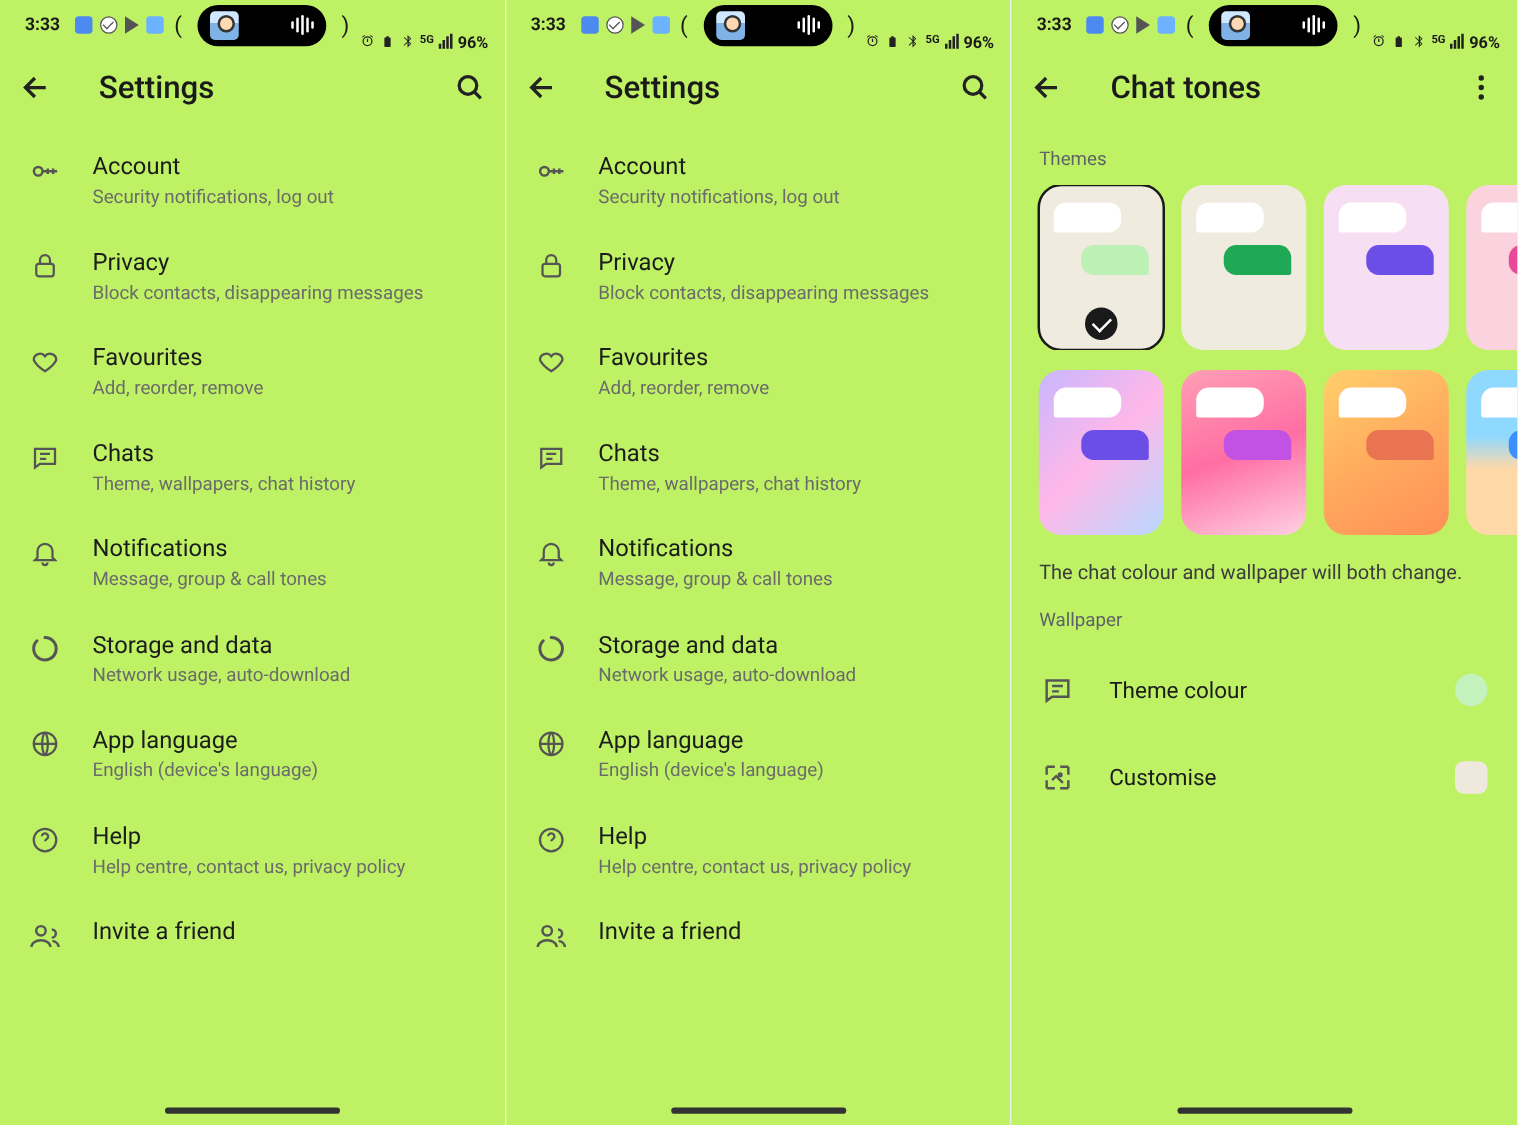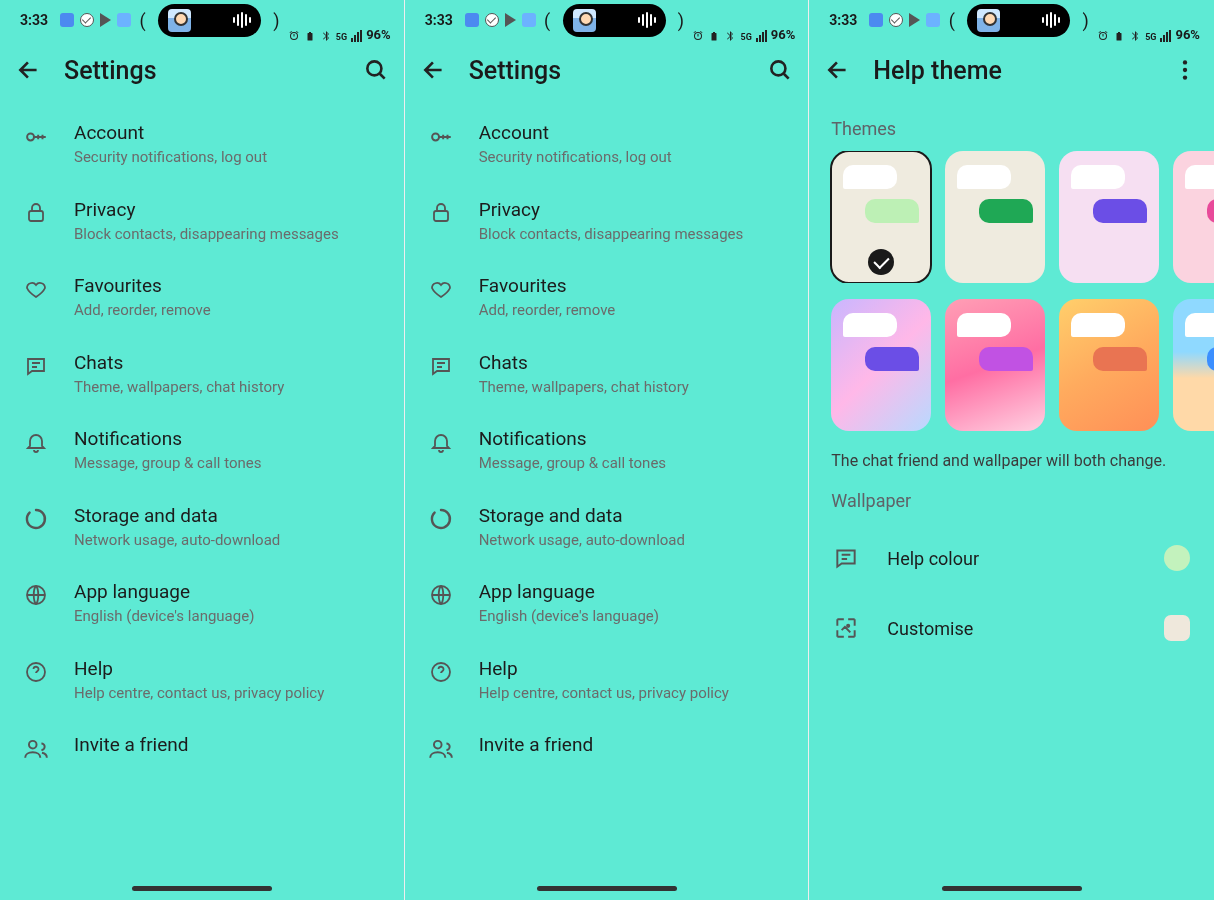--- a/index.html
+++ b/index.html
@@ -1,53 +1,53 @@
 <!DOCTYPE html>
 <html><head>
 <meta charset="utf-8">
 <style>
   * { box-sizing: border-box; margin: 0; padding: 0; }
   body { font-family: -apple-system, Roboto, "Segoe UI", Arial, sans-serif; background: #ffffff; width: 1214px; height: 900px; overflow: hidden; }
   .row3 { display: flex; width: 1214px; height: 900px; }
-  .phone { width: 404.67px; height: 900px; position: relative; background: #5eead4; display: flex; flex-direction: column; }
+  .phone { width: 404.67px; height: 900px; position: relative; background: #bef264; display: flex; flex-direction: column; }
   .sep { box-shadow: -1px 0 0 #eee inset; }
   
   .status { height: 40px; display: flex; align-items: center; justify-content: space-between; padding: 0 14px 0 20px; font-size: 13px; font-weight: 700; color: #1a1a1a; }
   .status-left { display: flex; align-items: center; gap: 6px; }
   .status-left .time { margin-right: 6px; font-size: 14px; }
   .st-ic { width: 14px; height: 14px; border-radius: 3px; display:inline-block; }
   .cloud { background:#4c8af0; }
   .check { background:#fff; border:1.5px solid #555; border-radius:50%; position:relative;}
   .check:after{content:"";position:absolute;left:3px;top:1px;width:4px;height:7px;border-right:1.5px solid #555;border-bottom:1.5px solid #555;transform:rotate(45deg);}
   .play { width:0;height:0;border-top:7px solid transparent;border-bottom:7px solid transparent;border-left:11px solid #555;}
   .sq { background:#6cb2ff;}
   .pill { background:#000; width:103px; height:33px; border-radius:18px; display:flex; align-items:center; justify-content:space-between; padding:0 10px; margin:0 4px;}
   .pill .av { width:23px; height:23px; border-radius:4px; background:linear-gradient(180deg,#cfe8ff 40%,#7fb3e8 40%); position:relative;}
   .pill .av:after{content:"";position:absolute;left:6px;top:3px;width:10px;height:10px;border-radius:50%;background:#ffd9b3;border:2px solid #333;}
   .pill .bars { display:flex; gap:2px; align-items:center;}
   .pill .bars span{ width:2px; background:#fff; border-radius:1px;}
   .b1{height:6px}.b2{height:12px}.b3{height:16px}.b4{height:12px}.b5{height:6px}
-  .status-right { display:flex; align-items:flex-end; gap:4px; font-size:11px; font-weight:700;margin-top:29px;}
+  .status-right { display:flex; align-items:flex-start; gap:4px; font-size:11px; font-weight:700;margin-top:29px;}
   .ic { width:12px; height:12px; }
   .sigbars { display:flex; gap:1px; align-items:flex-end; height:12px;}
   .sigbars span{ width:2px; background:#222;}
   .s1{height:4px}.s2{height:7px}.s3{height:10px}.s4{height:12px}
   .batt { font-size:13px; font-weight:700;}
   .paren { font-weight:400; font-size:18px; color:#1a1a1a; padding:0 2px;}
   
-  .appbar { height:60px; display:flex; align-items:center; padding:0 16px; gap:22px;}
+  .appbar { height:60px; display:flex; align-items:center; padding:0 16px; gap:37px;}
   .appbar .title { font-size:25px; font-weight:500; color:#1a1a1a; flex:1;}
   .back-arrow, .search-ic, .more-ic { width:26px; height:26px; cursor:pointer; color:#222;}
   .list { flex:1; overflow:hidden; padding-top:6px;}
   .item { display:flex; gap:24px; padding:15px 22px; cursor:pointer; align-items:flex-start;}
   .item .icon { width:28px; display:flex; justify-content:center; padding-top:3px; color:#4a4a4a;}
   .item .txt .t1 { font-size:19px; color:#1c1c1c; margin-bottom:4px;}
   .item .txt .t2 { font-size:15px; color:#6b6b6b; line-height:1.3;}
   
-  .section-label { font-size:18px; color:#5f6368; padding:18px 22px 12px;}
+  .section-label { font-size:15px; color:#5f6368; padding:18px 22px 12px;}
   .themes-row { display:flex; gap:14px; padding:0 0 0 22px; overflow:hidden;}
   .theme { width:100px; height:132px; border-radius:18px; position:relative; flex-shrink:0; cursor:pointer;}
   .theme .bub-in { position:absolute; top:14px; left:12px; width:54px; height:24px; border-radius:10px 10px 10px 2px; background:#fff;}
   .theme .bub-out { position:absolute; top:48px; right:12px; width:54px; height:24px; border-radius:10px 10px 2px 10px;}
   .theme.selected { outline:2.5px solid #1a1a1a; outline-offset:-1px;}
   .checkmark { position:absolute; bottom:8px; left:50%; transform:translateX(-50%); width:26px; height:26px; border-radius:50%; background:#1a1a1a; display:flex; align-items:center; justify-content:center;}
   .checkmark:after{content:"";width:7px;height:12px;border-right:2.5px solid #fff;border-bottom:2.5px solid #fff;transform:rotate(45deg);margin-top:-3px;}
   .hint { font-size:16px; color:#3c3c3c; padding:20px 22px 6px;}
   .cust-item { display:flex; align-items:center; gap:28px; padding:22px 24px; cursor:pointer;}
   .cust-item .lbl { flex:1; font-size:18px; color:#1c1c1c;}
@@ -428,21 +428,21 @@
             <span class="s3"></span>
             <span class="s4"></span>
           </div>
         <span class="batt">96%</span>
       </div>
     </div>
     <div class="appbar">
       <svg class="back-arrow" viewBox="0 0 24 24" fill="none" stroke="#222" stroke-width="2.4">
           <path d="M19 12H5m6-7l-7 7 7 7"></path>
         </svg>
-      <div class="title">Help theme</div>
+      <div class="title">Chat tones</div>
       <svg class="more-ic" viewBox="0 0 24 24" fill="#222">
           <circle cx="12" cy="5" r="2"></circle>
           <circle cx="12" cy="12" r="2"></circle>
           <circle cx="12" cy="19" r="2"></circle>
         </svg>
     </div>
 
     <div class="section-label">Themes</div>
     <div class="themes-row" id="themes-row-1">
         <div class="theme selected" style="background: rgb(239, 235, 223);">
@@ -475,29 +475,29 @@
         <div class="theme" style="background: linear-gradient(150deg, rgb(255, 207, 107), rgb(255, 171, 94), rgb(255, 143, 87));">
           <div class="bub-in"></div>
           <div class="bub-out" style="background: rgb(233, 116, 82);"></div>
         </div>
         <div class="theme" style="background: linear-gradient(rgb(143, 217, 255) 40%, rgb(255, 217, 168) 60%);">
           <div class="bub-in"></div>
           <div class="bub-out" style="background: rgb(59, 143, 255);"></div>
         </div>
       </div>
 
-    <div class="hint">The chat friend and wallpaper will both change.</div>
+    <div class="hint">The chat colour and wallpaper will both change.</div>
     <div class="section-label" style="padding-top:14px">Wallpaper</div>
 
     <div class="cust-item">
       <svg width="26" height="26" viewBox="0 0 24 24" fill="none" stroke="#555" stroke-width="1.8">
           <path d="M4 5h16v12H8l-4 3V5z"></path>
           <path d="M8 9h8M8 13h5"></path>
         </svg>
-      <div class="lbl">Help colour</div>
+      <div class="lbl">Theme colour</div>
       <div class="swatch" id="sw1" style="background: rgb(195, 242, 189);"></div>
     </div>
     <div class="cust-item">
       <svg width="26" height="26" viewBox="0 0 24 24" fill="none" stroke="#555" stroke-width="1.8">
           <path d="M4 4h6M4 4v6M20 4h-6M20 4v6M4 20h6M4 20v-6M20 20h-6M20 20v-6"></path>
           <path d="M8 14l3-3 5 5M14 9a1 1 0 100 2 1 1 0 000-2z"></path>
         </svg>
       <div class="lbl">Customise</div>
       <div class="swatch sq" id="sw2" style="background: rgb(239, 232, 220);"></div>
     </div>

